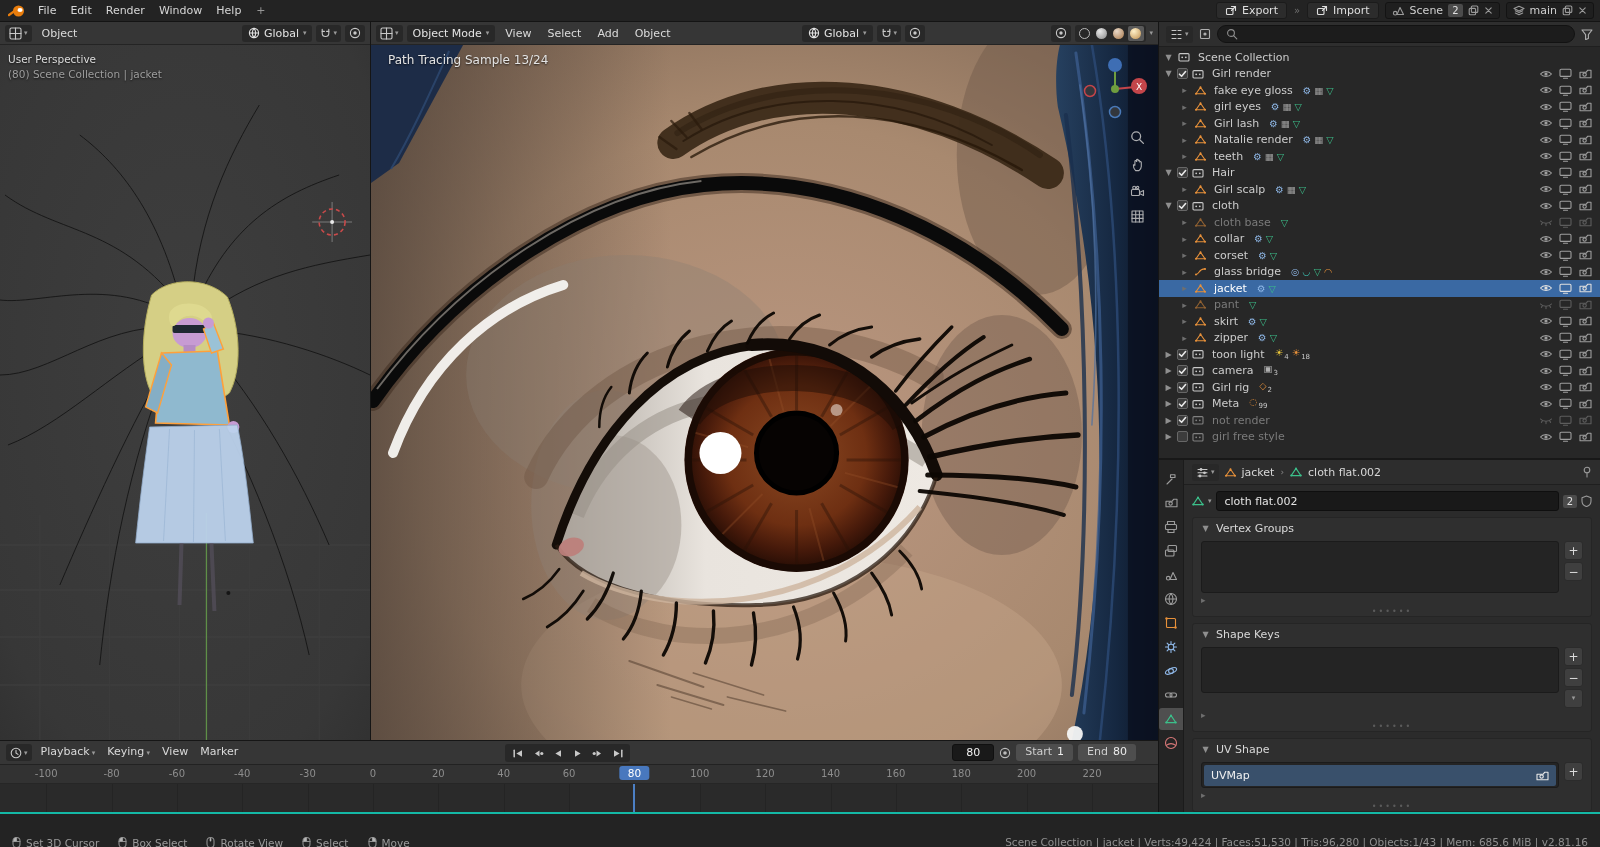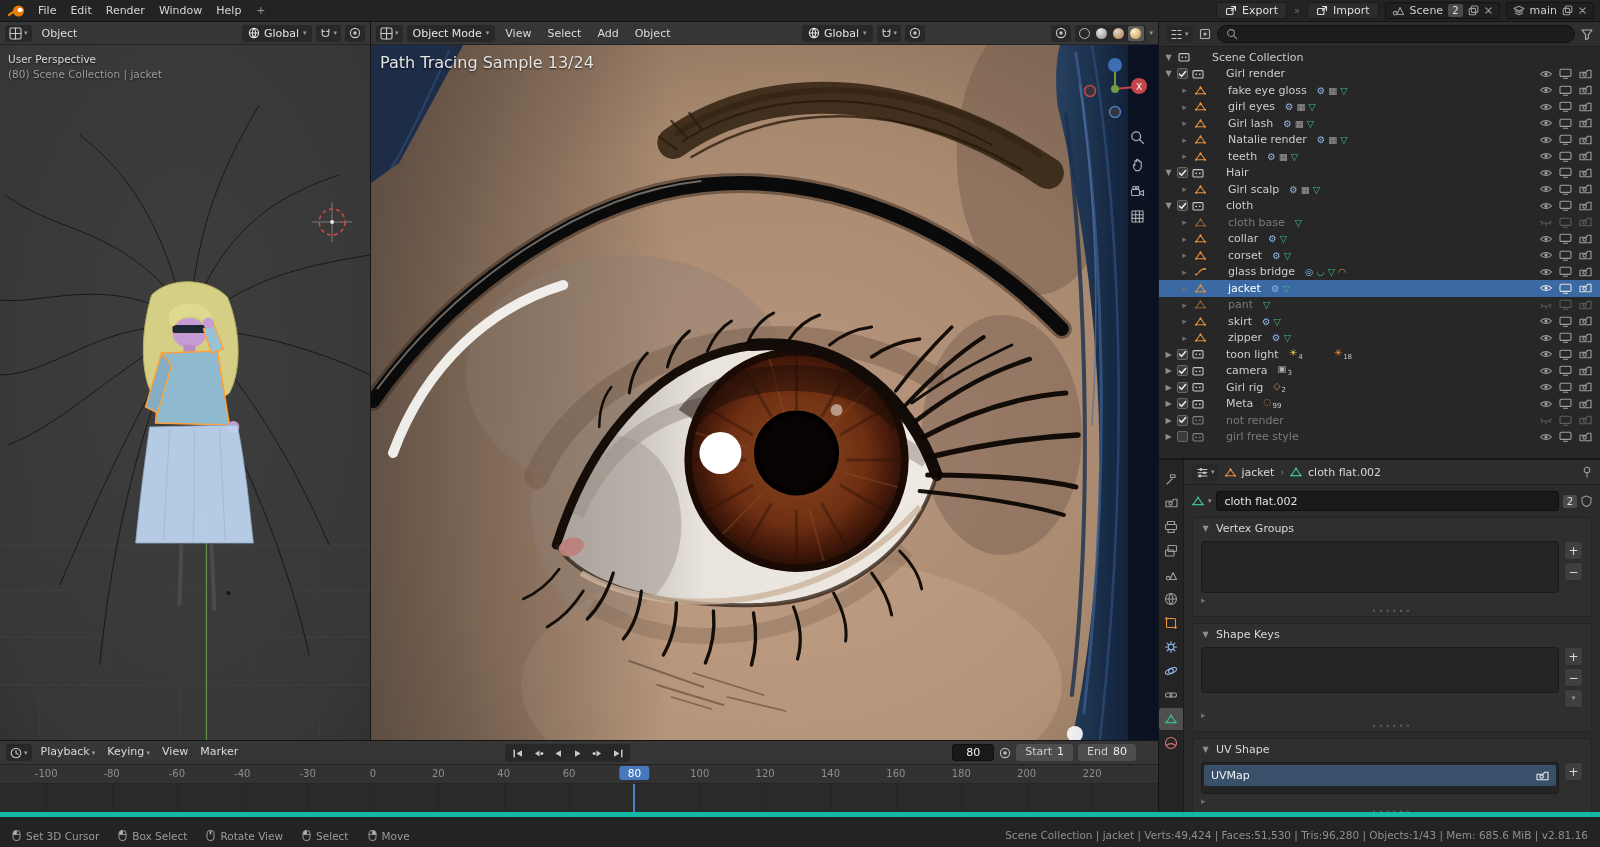--- a/index.html
+++ b/index.html
@@ -39,21 +39,21 @@
 .ball{width:11px;height:11px;border-radius:50%}
 .ball-wrap{width:16px;height:15px;display:flex;align-items:center;justify-content:center;border-radius:2px}
 .ball-wrap.active{background:#5a5a5a}
 .b-wire{border:1px solid #b8b8b8}
 .b-solid{background:radial-gradient(circle at 35% 30%,#e8e8e8,#888)}
 .b-mat{background:radial-gradient(circle at 35% 30%,#e8d8c8,#a8784a)}
 .b-rend{background:radial-gradient(circle at 35% 30%,#fff0c8,#c09050)}
 .overlay-tl{position:absolute;left:8px;top:31px;z-index:5;text-shadow:0 1px 2px rgba(0,0,0,.65)}
 .ovl1{color:#dcdcdc;font-size:10.5px}
 .ovl2{color:#9d9d9d;font-size:10.5px;margin-top:3px}
-.ovl-sample{position:absolute;left:9px;top:31px;z-index:5;color:#e4e4e4;font-size:16px;text-shadow:0 1px 2px rgba(0,0,0,.7)}
+.ovl-sample{position:absolute;left:17px;top:31px;z-index:5;color:#e4e4e4;font-size:12px;text-shadow:0 1px 2px rgba(0,0,0,.7)}
 .gizmo{position:absolute;right:8px;top:32px;z-index:5}
 .gizmo-x{fill:#fff;font-size:9px;font-family:"DejaVu Sans",sans-serif}
 .vp-tools{position:absolute;right:13px;top:108px;z-index:5;display:flex;flex-direction:column;gap:13px;color:#c9c9c9;opacity:.85}
 
 .timeline{height:72px;flex:0 0 72px;background:#2b2b2b;display:flex;flex-direction:column;border-top:1px solid #161616;position:relative}
 .tl-header{height:24px;background:#363636;display:flex;align-items:center;gap:3px;padding:0 6px;border-bottom:1px solid #222;position:relative}
 .transport{position:absolute;left:505px;top:3px;display:flex;gap:1px;background:#282828;border-radius:3px;padding:1px 3px}
 .tbtn{width:19px;height:16px;display:flex;align-items:center;justify-content:center;color:#c9c9c9}
 .tl-fields{position:absolute;right:22px;top:3px;display:flex;gap:5px;align-items:center}
 .frame-field{background:#191919;border:1px solid #101010;border-radius:3px;padding:0 13px;color:#f0f0f0;height:17px;line-height:16px}
@@ -71,21 +71,21 @@
 .ol-header{height:25px;background:#2e2e2e;display:flex;align-items:center;padding:0 7px;gap:6px;border-bottom:1px solid #1f1f1f;color:#b0b0b0}
 .searchbox{flex:1;display:flex;align-items:center;gap:6px;background:#1c1c1c;border:1px solid #121212;border-radius:10px;height:18px;padding:0 8px;color:#8f8f8f}
 .ol-tree{flex:1;overflow:hidden;padding-top:2px}
 .ol-row{display:flex;align-items:center;height:16.5px;padding:0 6px 0 4px;gap:3px;color:#cccccc;white-space:nowrap}
 .ol-row.sel{background:#3a69a3;color:#fff}
 .ol-row.dim .ol-label{color:#7a7a7a}
 .ol-arrow{width:11px;text-align:center;font-size:8px;color:#8f8f8f;flex:0 0 11px}
 .ol-arrow.tiny{font-size:9px;color:#6f6f6f}
 .olicon{width:14px;display:flex;justify-content:center;color:#c9c9c9}
 .ol-row.dim .olicon{opacity:.55}
-.ol-label{margin-left:18px}
+.ol-label{margin-left:4px}
 .badges{display:flex;gap:3px;margin-left:7px;align-items:center}
 .badge{font-size:9.5px;line-height:1}
 .badge sub{font-size:7px;color:#c8c8c8;margin-left:1px}
 .spacer{flex:1}
 .tgl{width:17px;color:#9e9e9e;display:flex;justify-content:center;flex:0 0 17px}
 .ol-row.sel .tgl{color:#dfdfdf}
 .tgl.off{color:#5d5d5d}
 .checkbox{width:11px;height:11px;border:1px solid #676767;background:#3c3c3c;border-radius:2px;display:flex;align-items:center;justify-content:center;flex:0 0 11px}
 
 .properties{flex:1;display:flex;background:#2b2b2b;min-height:0}
@@ -102,21 +102,21 @@
 .sec-head{height:21px;display:flex;align-items:center;gap:6px;padding:0 8px;color:#d8d8d8}
 .sec-head .ol-arrow{width:9px;flex:0 0 9px}
 .sec-body{padding:2px 8px 2px;display:flex;gap:5px}
 .listbox{flex:1;background:#242424;border:1px solid #1b1b1b;border-radius:3px;overflow:hidden}
 .side-col{display:flex;flex-direction:column;gap:2px}
 .sq-btn{width:19px;height:19px;background:#3f3f3f;border:1px solid #2b2b2b;border-radius:3px;display:flex;align-items:center;justify-content:center;color:#dcdcdc;font-size:12px;line-height:1}
 .uv-row{height:21px;margin:2px;display:flex;align-items:center;gap:6px;background:#39506b;border-radius:2px;padding:0 7px;color:#f0f0f0}
 .grip{height:9px;display:flex;align-items:center;justify-content:center;color:#5a5a5a;font-size:8px;letter-spacing:2px}
 .sub-arrow{color:#6f6f6f;font-size:9px;padding:0 2px 2px 8px}
 
-.statusbar{height:35px;flex:0 0 35px;background:#232323;border-top:5px solid #14b8a6;display:flex;align-items:flex-start;padding:12px 12px 0;color:#9a9a9a;font-size:10.5px}
+.statusbar{height:35px;flex:0 0 35px;background:#232323;border-top:2px solid #14b8a6;display:flex;align-items:flex-start;padding:22px 12px 0;color:#9a9a9a;font-size:10.5px}
 .hint{display:flex;align-items:center;gap:5px;margin-right:19px;white-space:nowrap}
 .sb-info{margin-left:auto;color:#8f8f8f;white-space:nowrap}
 </style>
 </head>
 <body>
 
 <div class="app">
 
   <header class="topbar">
     <span class="icon logo">
@@ -1328,21 +1328,21 @@
               <span class="olicon">
                 <svg width="12" height="10" viewBox="0 0 12 10" fill="none" stroke-width="1.1" stroke-linecap="round" stroke-linejoin="round">
                   <rect x="1" y="1.6" width="10" height="7.4" rx="1" stroke="currentColor"></rect>
                   <circle cx="4.2" cy="5.3" r=".9" fill="currentColor" stroke="none"></circle>
                   <circle cx="7.8" cy="5.3" r=".9" fill="currentColor" stroke="none"></circle>
                 </svg>
               </span>
               <span class="ol-label">toon light</span>
               <span class="badges">
                 <span class="badge" style="color: rgb(232, 197, 58);">☀<sub>4</sub></span>
-                <span class="badge" style="color: rgb(232, 145, 58); margin-left: 28px;">☀<sub>18</sub></span>
+                <span class="badge" style="color: rgb(232, 145, 58);">☀<sub>18</sub></span>
               </span>
               <span class="spacer"></span>
               <span class="tgl">
                 <svg width="14" height="10" viewBox="0 0 14 10" fill="none" stroke-width="1.1" stroke-linecap="round" stroke-linejoin="round">
                   <path d="M1.5 5 C4 1.8 10 1.8 12.5 5 C10 8.2 4 8.2 1.5 5 Z" stroke="currentColor"></path>
                   <circle cx="7" cy="5" r="1.6" fill="currentColor" stroke="none"></circle>
                 </svg>
               </span>
               <span class="tgl">
                 <svg width="13" height="11" viewBox="0 0 13 11" fill="none" stroke-width="1.1" stroke-linecap="round" stroke-linejoin="round">
@@ -1713,21 +1713,21 @@
               <div class="sub-arrow">▸</div>
               <div class="grip">••••••</div>
             </div>
 
             <div class="sec">
               <div class="sec-head">
                 <span class="ol-arrow">▼</span>
                 <span>UV Shape</span>
               </div>
               <div class="sec-body">
-                <div class="listbox" style="height:32px" id="uvlist">
+                <div class="listbox" style="height:26px" id="uvlist">
                     <div class="uv-row active">
                       <span>UVMap</span>
                       <span class="spacer"></span>
                       <span class="icon" style="color: rgb(232, 232, 232);">
                         <svg width="13" height="10" viewBox="0 0 13 10" fill="none" stroke-width="1.1" stroke-linecap="round" stroke-linejoin="round">
                           <path d="M1 3.2 h6.2 L8.8 1.2 h3.2 v7.6 h-11 Z" stroke="currentColor"></path>
                           <circle cx="5.6" cy="5.6" r="1.7" stroke="currentColor"></circle>
                         </svg>
                       </span>
                     </div>

